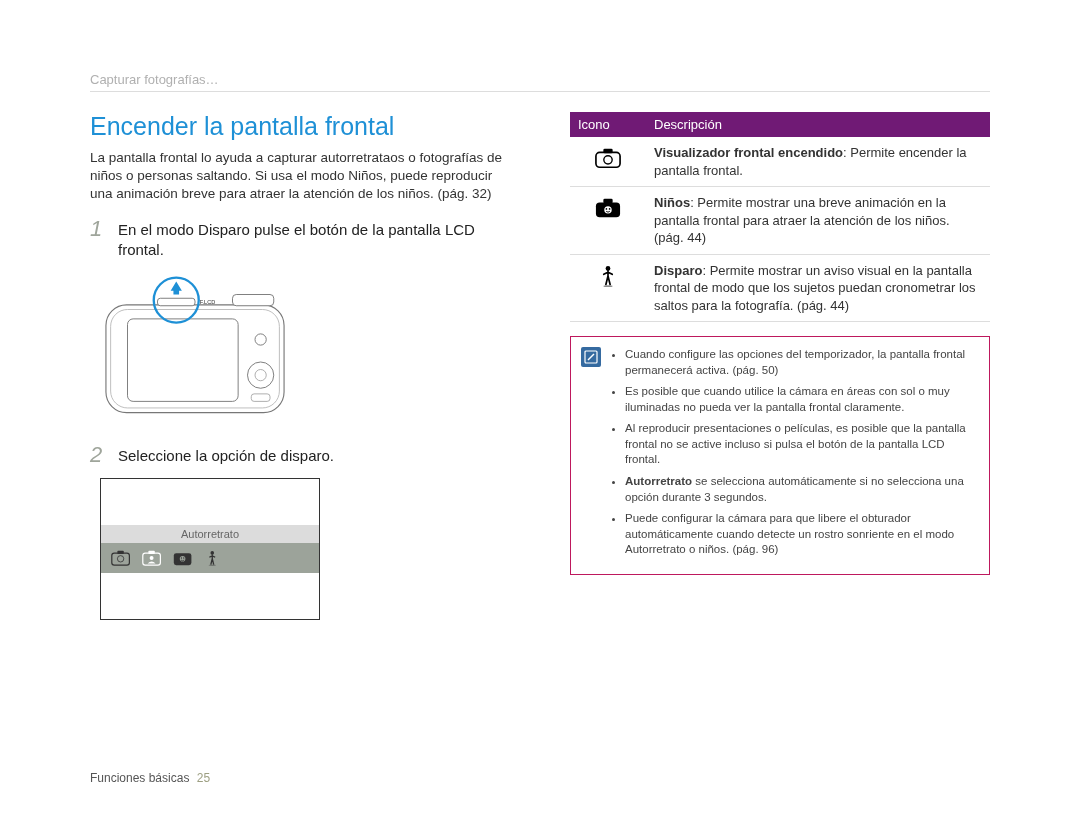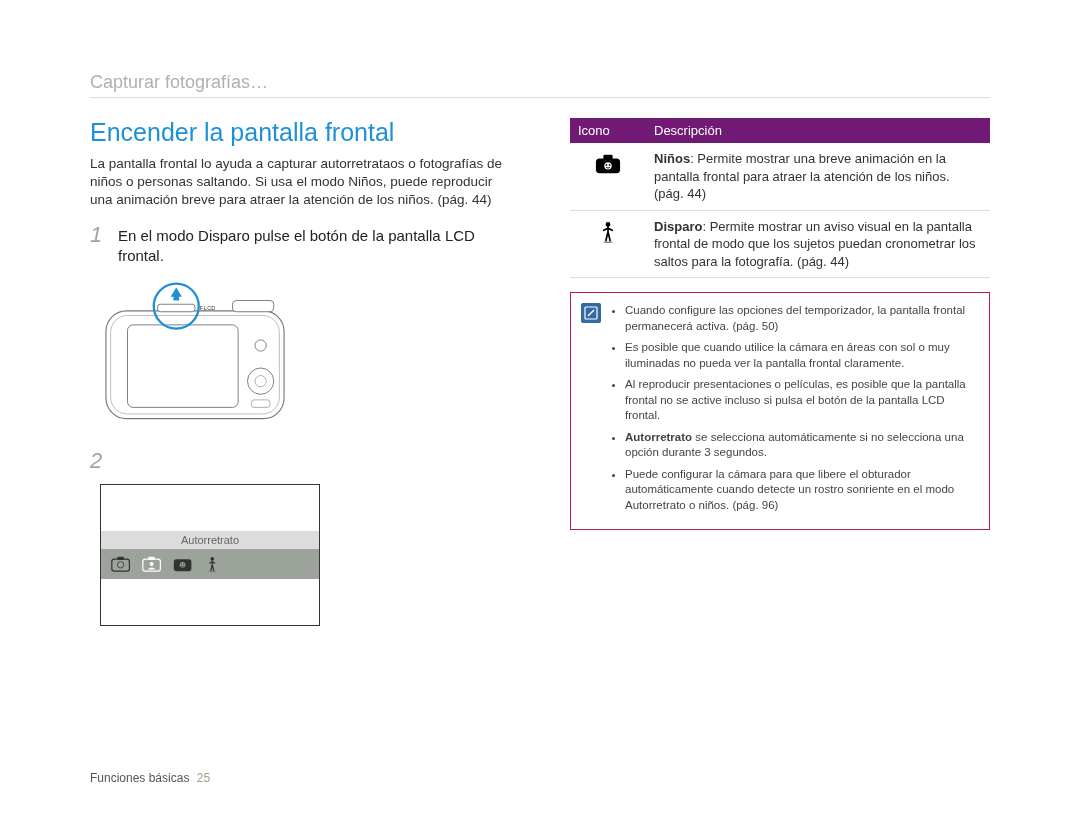--- a/index.html
+++ b/index.html
@@ -14,21 +14,21 @@
   }
   .page {
     padding: 72px 90px 30px 90px;
     box-sizing: border-box;
     display: flex;
     flex-direction: column;
     height: 100%;
   }
   .breadcrumb {
     color: #b0b0b0;
-    font-size: 18px;
+    font-size: 13px;
     border-bottom: 1px solid #ddd;
     padding-bottom: 4px;
     margin-bottom: 20px;
     font-weight: 300;
   }
   .cols {
     display: flex;
     gap: 60px;
     flex: 1;
   }
@@ -151,21 +151,21 @@
 <body>
 
 <div class="page">
 
   <div class="breadcrumb">Capturar fotografías…</div>
 
   <div class="cols">
 
     <div class="col-left">
       <h1 class="title">Encender la pantalla frontal</h1>
-      <div class="intro">La pantalla frontal lo ayuda a capturar autorretrataos o fotografías de niños o personas saltando. Si usa el modo Niños, puede reproducir una animación breve para atraer la atención de los niños. (pág. 44)</div>
+      <div class="intro">La pantalla frontal lo ayuda a capturar autorretrataos o fotografías de niños o personas saltando. Si usa el modo Niños, puede reproducir una animación breve para atraer la atención de los niños. (pág. 32)</div>
 
       <div class="step">
         <div class="step-num">1</div>
         <div class="step-text">En el modo Disparo pulse el botón de la pantalla LCD frontal.</div>
       </div>
 
       <div class="camera-illustration">
         <svg class="camera-svg" viewBox="0 0 200 160">
 
           <rect x="5" y="35" width="190" height="115" rx="22" ry="22" fill="#fff" stroke="#777" stroke-width="1.2"></rect>
@@ -184,20 +184,21 @@
           <circle cx="80" cy="30" r="24" fill="none" stroke="#1e90d6" stroke-width="2.5"></circle>
 
           <polygon points="80,10 74,20 77,20 77,24 83,24 83,20 86,20" fill="#1e90d6"></polygon>
 
           <text x="105" y="34" font-size="6" fill="#333">F.LCD</text>
         </svg>
       </div>
 
       <div class="step">
         <div class="step-num">2</div>
+        <div class="step-text">Seleccione la opción de disparo.</div>
       </div>
 
       <div class="shot-options">
         <div class="top-space"></div>
         <div class="label-row">Autorretrato</div>
         <div class="icons-row">
           <svg viewBox="0 0 24 20">
               <rect x="1" y="4" width="22" height="15" rx="3" fill="none" stroke="#333" stroke-width="1.5"></rect>
               <rect x="8" y="1" width="8" height="4" rx="1" fill="#333"></rect>
               <circle cx="12" cy="11" r="4" fill="none" stroke="#333"></circle>
@@ -224,20 +225,28 @@
         <div class="bot-space"></div>
       </div>
     </div>
 
     <div class="col-right">
       <table class="icon-table">
         <tbody>
             <tr>
           <th>Icono</th>
           <th>Descripción</th>
+        </tr>
+        <tr>
+          <td><svg viewBox="0 0 28 22">
+                  <rect x="1" y="5" width="26" height="16" rx="4" fill="none" stroke="#000" stroke-width="1.8"></rect>
+                  <rect x="9" y="1" width="10" height="5" rx="1.5" fill="#000"></rect>
+                  <circle cx="14" cy="13" r="4.5" fill="none" stroke="#000" stroke-width="1.5"></circle>
+                </svg></td>
+          <td><span class="bold">Visualizador frontal encendido</span><span>: Permite encender la pantalla frontal.</span></td>
         </tr>
         <tr>
           <td><svg viewBox="0 0 28 22">
                   <rect x="1" y="5" width="26" height="16" rx="4" fill="#000"></rect>
                   <rect x="9" y="1" width="10" height="5" rx="1.5" fill="#000"></rect>
                   <circle cx="14" cy="13" r="4" fill="#fff"></circle>
                   <circle cx="12.3" cy="12" r="0.9" fill="#000"></circle>
                   <circle cx="15.7" cy="12" r="0.9" fill="#000"></circle>
                   <path d="M12 14.5 q2 2 4 0" stroke="#000" fill="none" stroke-width="1"></path>
                 </svg></td>

